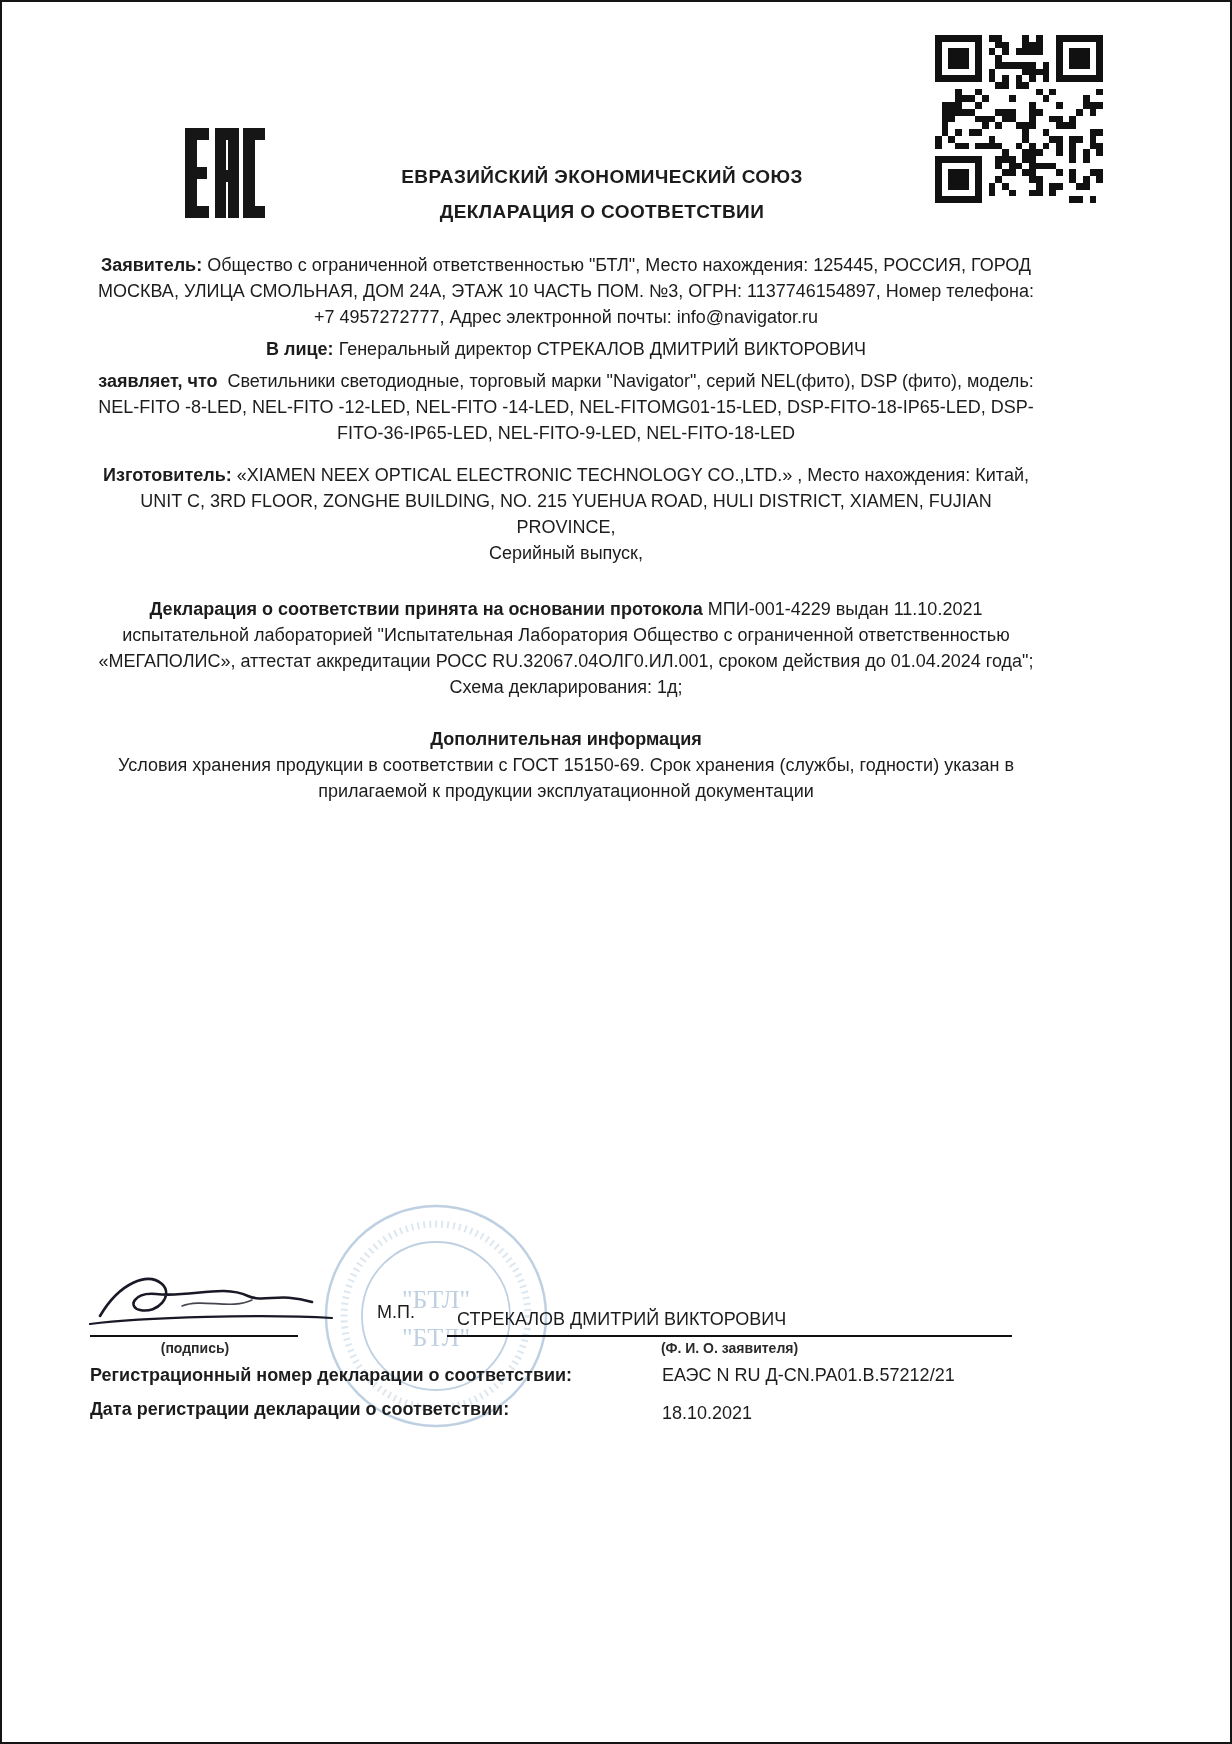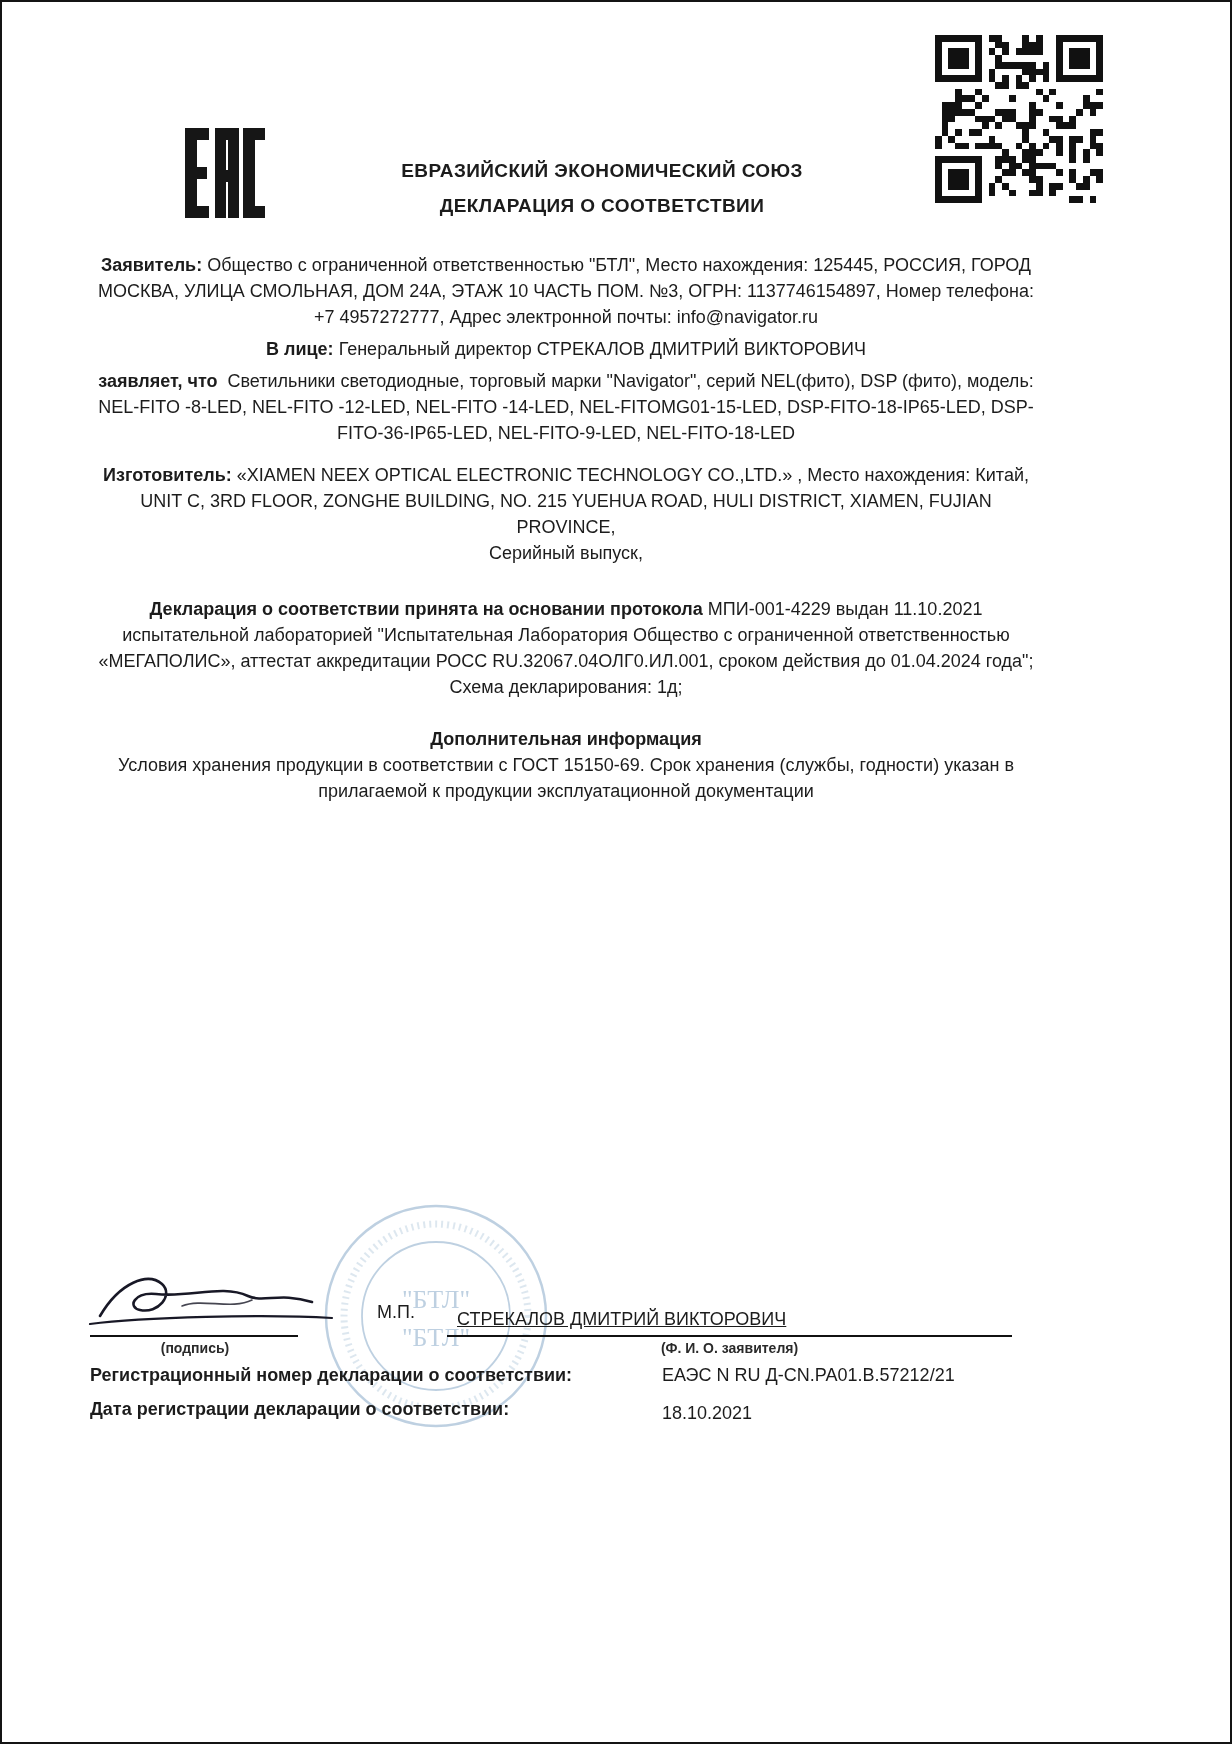--- a/index.html
+++ b/index.html
@@ -9,21 +9,21 @@
     margin:0 auto;
     background:#ffffff;
     border:2px solid #141414;
     box-sizing:border-box;
     font-family:"Liberation Sans", sans-serif;
     color:#1c1c1c;
     overflow:hidden;
   }
   .eac-logo{position:absolute;left:183px;top:126px;width:80px;height:90px;}
   .qr{position:absolute;left:933px;top:33px;width:168px;height:168px;}
-  .titles{position:absolute;left:0;top:158px;width:1200px;text-align:center;}
+  .titles{position:absolute;left:0;top:164px;width:1200px;text-align:center;}
   .title-line{font-size:19px;font-weight:bold;letter-spacing:.4px;margin-bottom:13px;}
   .content{position:absolute;left:88px;top:250px;width:952px;text-align:center;}
   .content p{margin:0;font-size:18px;line-height:26px;}
   .content b{font-weight:bold;}
   .mt6{margin-top:6px !important;}
   .mt16{margin-top:16px !important;}
   .mt22{margin-top:22px !important;}
   .mt26{margin-top:26px !important;}
   .mt30{margin-top:30px !important;}
   .heading{font-weight:bold;font-size:18px;line-height:26px;}
@@ -281,21 +281,21 @@
       <path d="M18 62 C 38 28 66 18 80 30 C 92 41 76 60 58 56 C 45 53 52 38 74 40 C 108 44 140 30 166 42 C 182 49 198 38 230 48" stroke="#181826" fill="none" stroke-width="2.6" stroke-linecap="round"></path>
       <path d="M8 70 C 60 63 185 60 250 64" stroke="#181826" fill="none" stroke-width="2.2" stroke-linecap="round"></path>
       <path d="M100 52 C 120 44 150 56 170 46" stroke="#181826" fill="none" stroke-width="1.6" stroke-linecap="round" opacity="0.8"></path>
     </svg>
   </div>
   <div class="sig-line" style="left:88px;top:1333px;width:208px;"></div>
   <div class="caption" style="left:128px;top:1338px;width:130px;">(подпись)</div>
 
   <div class="footer-abs bold" style="left:375px;top:1298px;">М.П.</div>
 
-  <div class="footer-abs" style="left:455px;top:1305px;text-decoration:underline;">СТРЕКАЛОВ ДМИТРИЙ ВИКТОРОВИЧ</div>
+  <div class="footer-abs" style="left:455px;top:1305px;">СТРЕКАЛОВ ДМИТРИЙ ВИКТОРОВИЧ</div>
   <div class="sig-line" style="left:445px;top:1333px;width:565px;"></div>
   <div class="caption" style="left:445px;top:1338px;width:565px;">(Ф. И. О. заявителя)</div>
 
   <div class="reg-label" style="top:1363px;">Регистрационный номер декларации о соответствии:</div>
   <div class="reg-value" style="top:1363px;">ЕАЭС N RU Д-CN.РА01.В.57212/21</div>
 
   <div class="reg-label" style="top:1397px;">Дата регистрации декларации о соответствии:</div>
   <div class="reg-value" style="top:1401px;">18.10.2021</div>
 
 </div>

